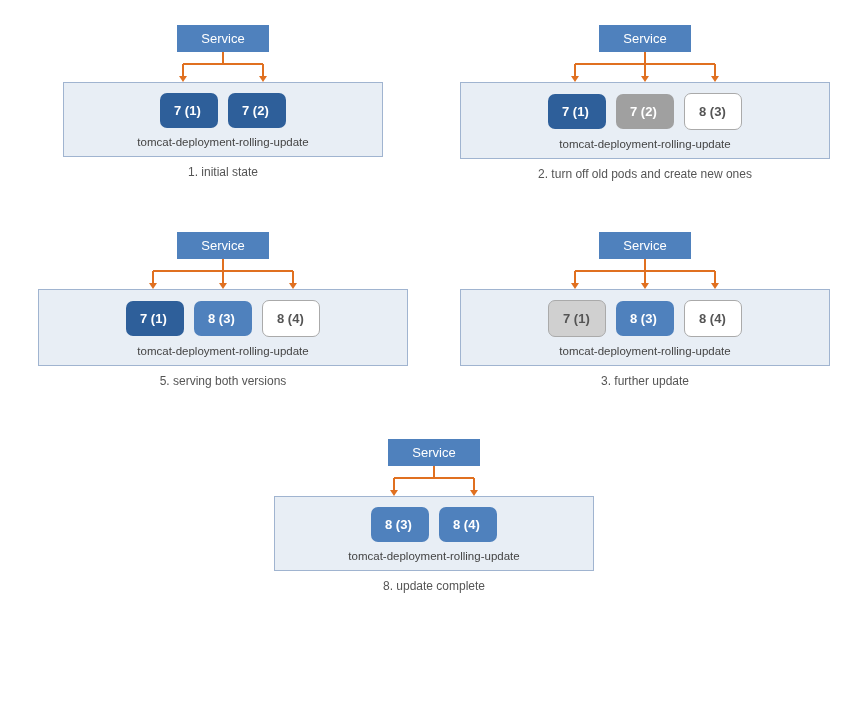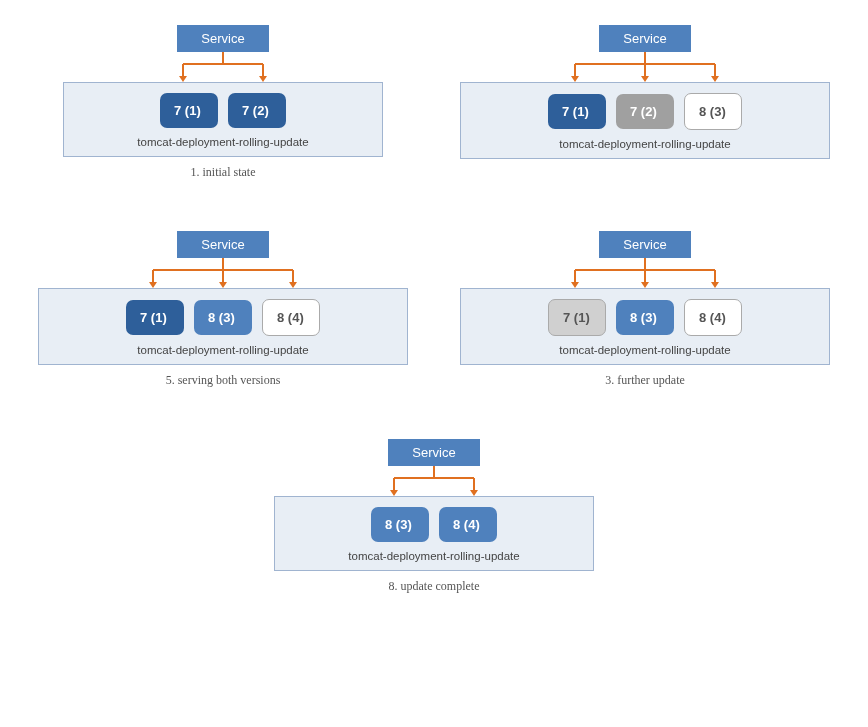--- a/index.html
+++ b/index.html
@@ -106,21 +106,20 @@
       font-size: 11.5px;
       color: #444;
       margin-top: 0;
     }
 
     .caption {
       font-size: 12px;
       color: #555;
       margin-top: 8px;
       text-align: center;
-      font-family: Liberation Serif, serif;
     }
 
     
     .arrow-svg {
       display: block;
     }
 
     
     .single-arrow-wrap {
       display: flex;
@@ -175,20 +174,21 @@
       </svg>
     </div>
     <div class="deploy-box wide">
       <div class="pods-row">
         <div class="pod pod-blue-dark">7 (1)</div>
         <div class="pod pod-gray">7 (2)</div>
         <div class="pod pod-outline">8 (3)</div>
       </div>
       <div class="deploy-label">tomcat-deployment-rolling-update</div>
     </div>
+    <div class="caption">2. turn off old pods and create new ones</div>
   </div>
 
   <div class="diagram-cell">
     <div class="single-arrow-wrap">
       <div class="service-box">Service</div>
       <svg width="220" height="30" class="arrow-svg">
         <line x1="110" y1="0" x2="110" y2="12" stroke="#e07020" stroke-width="2"></line>
         <line x1="40" y1="12" x2="180" y2="12" stroke="#e07020" stroke-width="2"></line>
         <line x1="40" y1="12" x2="40" y2="24" stroke="#e07020" stroke-width="2"></line>
         <line x1="110" y1="12" x2="110" y2="24" stroke="#e07020" stroke-width="2"></line>

